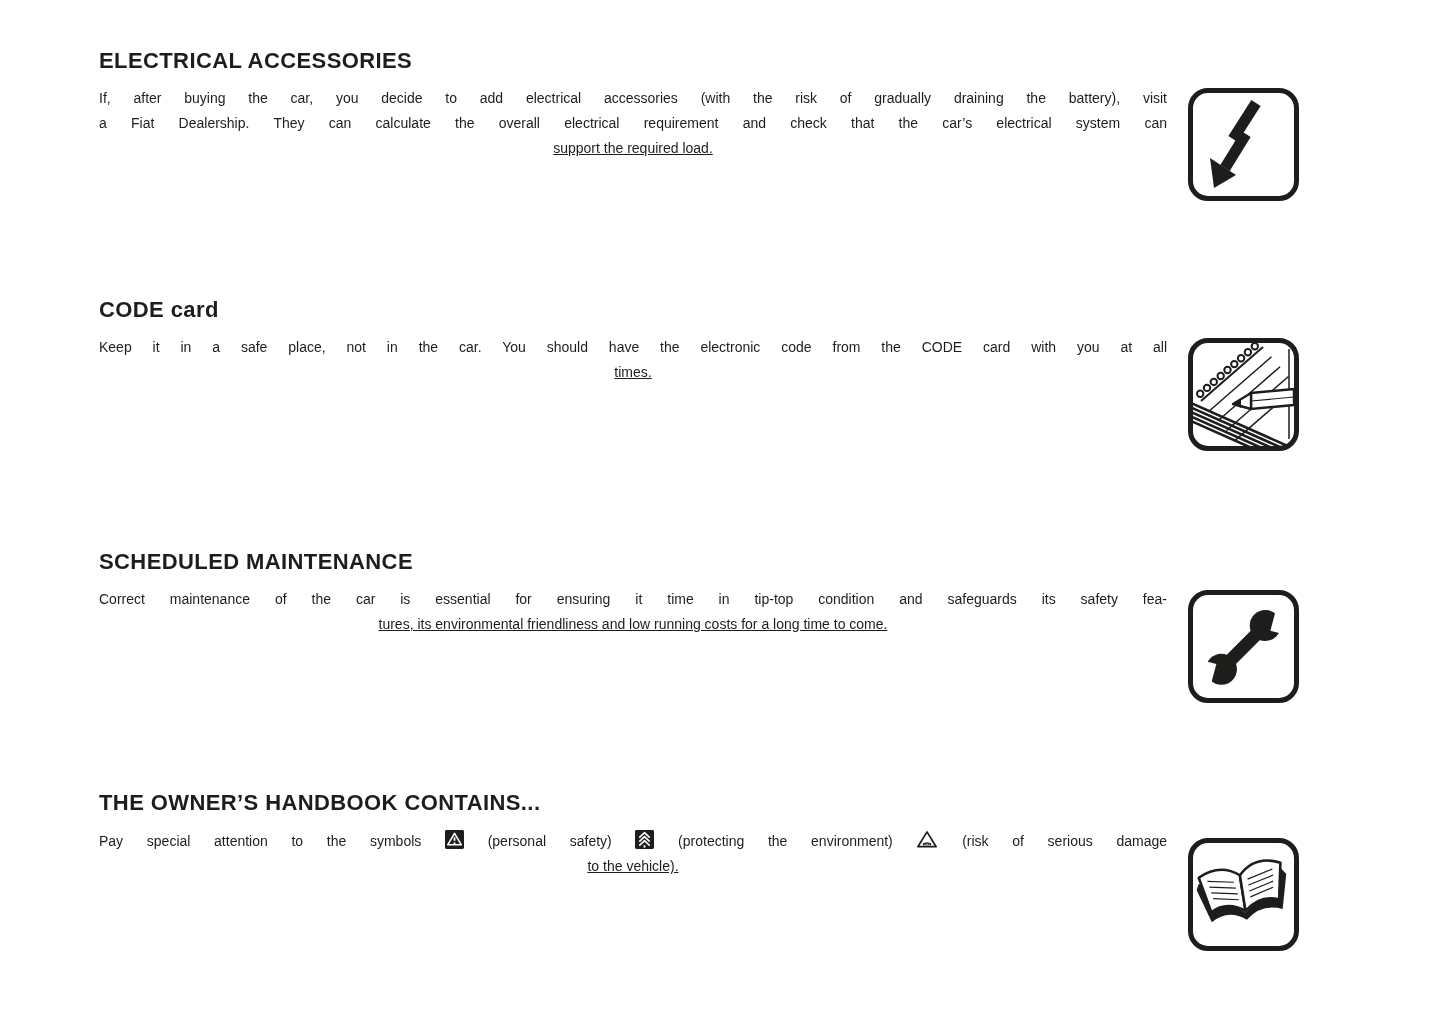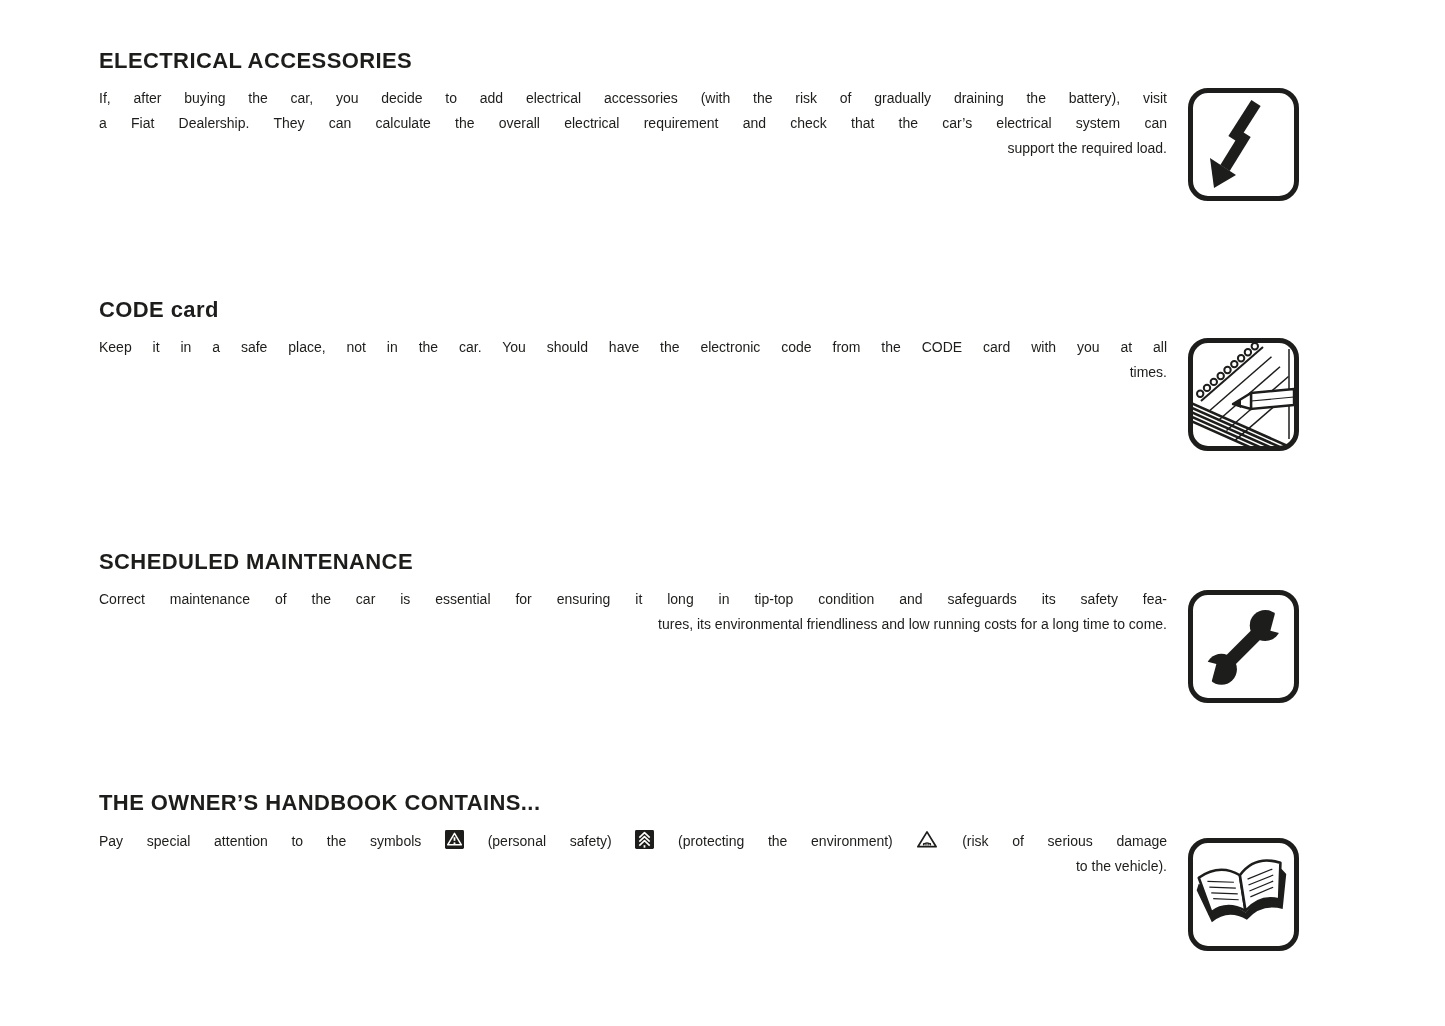--- a/index.html
+++ b/index.html
@@ -16,21 +16,21 @@
     position:absolute;left:99px;margin:0;
     font-size:22px;font-weight:700;letter-spacing:.4px;
     line-height:26px;color:#1d1d1b;
   }
   .body{
     position:absolute;left:99px;width:1068px;
     font-size:14px;line-height:25px;color:#1d1d1b;
   }
   .ln{white-space:nowrap;}
   .ln.just{text-align:justify;text-align-last:justify;}
-  .ln.plain{text-align:right;}
+  .ln.plain{text-align:center;text-decoration:underline;}
   .iconbox{
     position:absolute;left:1188px;width:101px;height:103px;
     border:5px solid #1d1d1b;border-radius:20px;background:#ffffff;
   }
   .iconbox svg{display:block;width:101px;height:103px;}
   .sym{
     display:inline-block;width:19px;height:19px;
     vertical-align:-3px;line-height:0;
   }
   .sym.wide{width:22px;}
@@ -92,21 +92,21 @@
 
       <polygon points="58,50 101,46 101,62 58,66" fill="#ffffff" stroke="#1d1d1b" stroke-width="2.4"></polygon>
       <polygon points="40,61 58,50 58,66" fill="#ffffff" stroke="#1d1d1b" stroke-width="2.4" stroke-linejoin="round"></polygon>
       <polygon points="40,61 48,56 48,65" fill="#1d1d1b"></polygon>
       <line x1="58" y1="58" x2="101" y2="54" stroke="#1d1d1b" stroke-width="1.2"></line>
     </svg>
   </div>
 
   <h2 class="hd" style="top:549px">SCHEDULED MAINTENANCE</h2>
   <div class="body" style="top:587px">
-    <div class="ln just">Correct maintenance of the car is essential for ensuring it long in tip-top condition and safeguards its safety fea-</div>
+    <div class="ln just">Correct maintenance of the car is essential for ensuring it time in tip-top condition and safeguards its safety fea-</div>
     <div class="ln plain">tures, its environmental friendliness and low running costs for a long time to come.</div>
   </div>
   <div class="iconbox" style="top:590px" aria-label="wrench-icon">
     <svg viewBox="0 0 101 103" aria-hidden="true">
       <g transform="rotate(-45 50 52)">
         <rect x="20" y="46" width="60" height="13" fill="#1d1d1b"></rect>
         <circle cx="19" cy="52.5" r="15.5" fill="#1d1d1b"></circle>
         <circle cx="81" cy="52.5" r="15.5" fill="#1d1d1b"></circle>
         <rect x="-10" y="42" width="28" height="11" fill="#ffffff" transform="rotate(-30 4 47)"></rect>
         <rect x="82" y="52" width="28" height="11" fill="#ffffff" transform="rotate(-30 96 58)"></rect>

